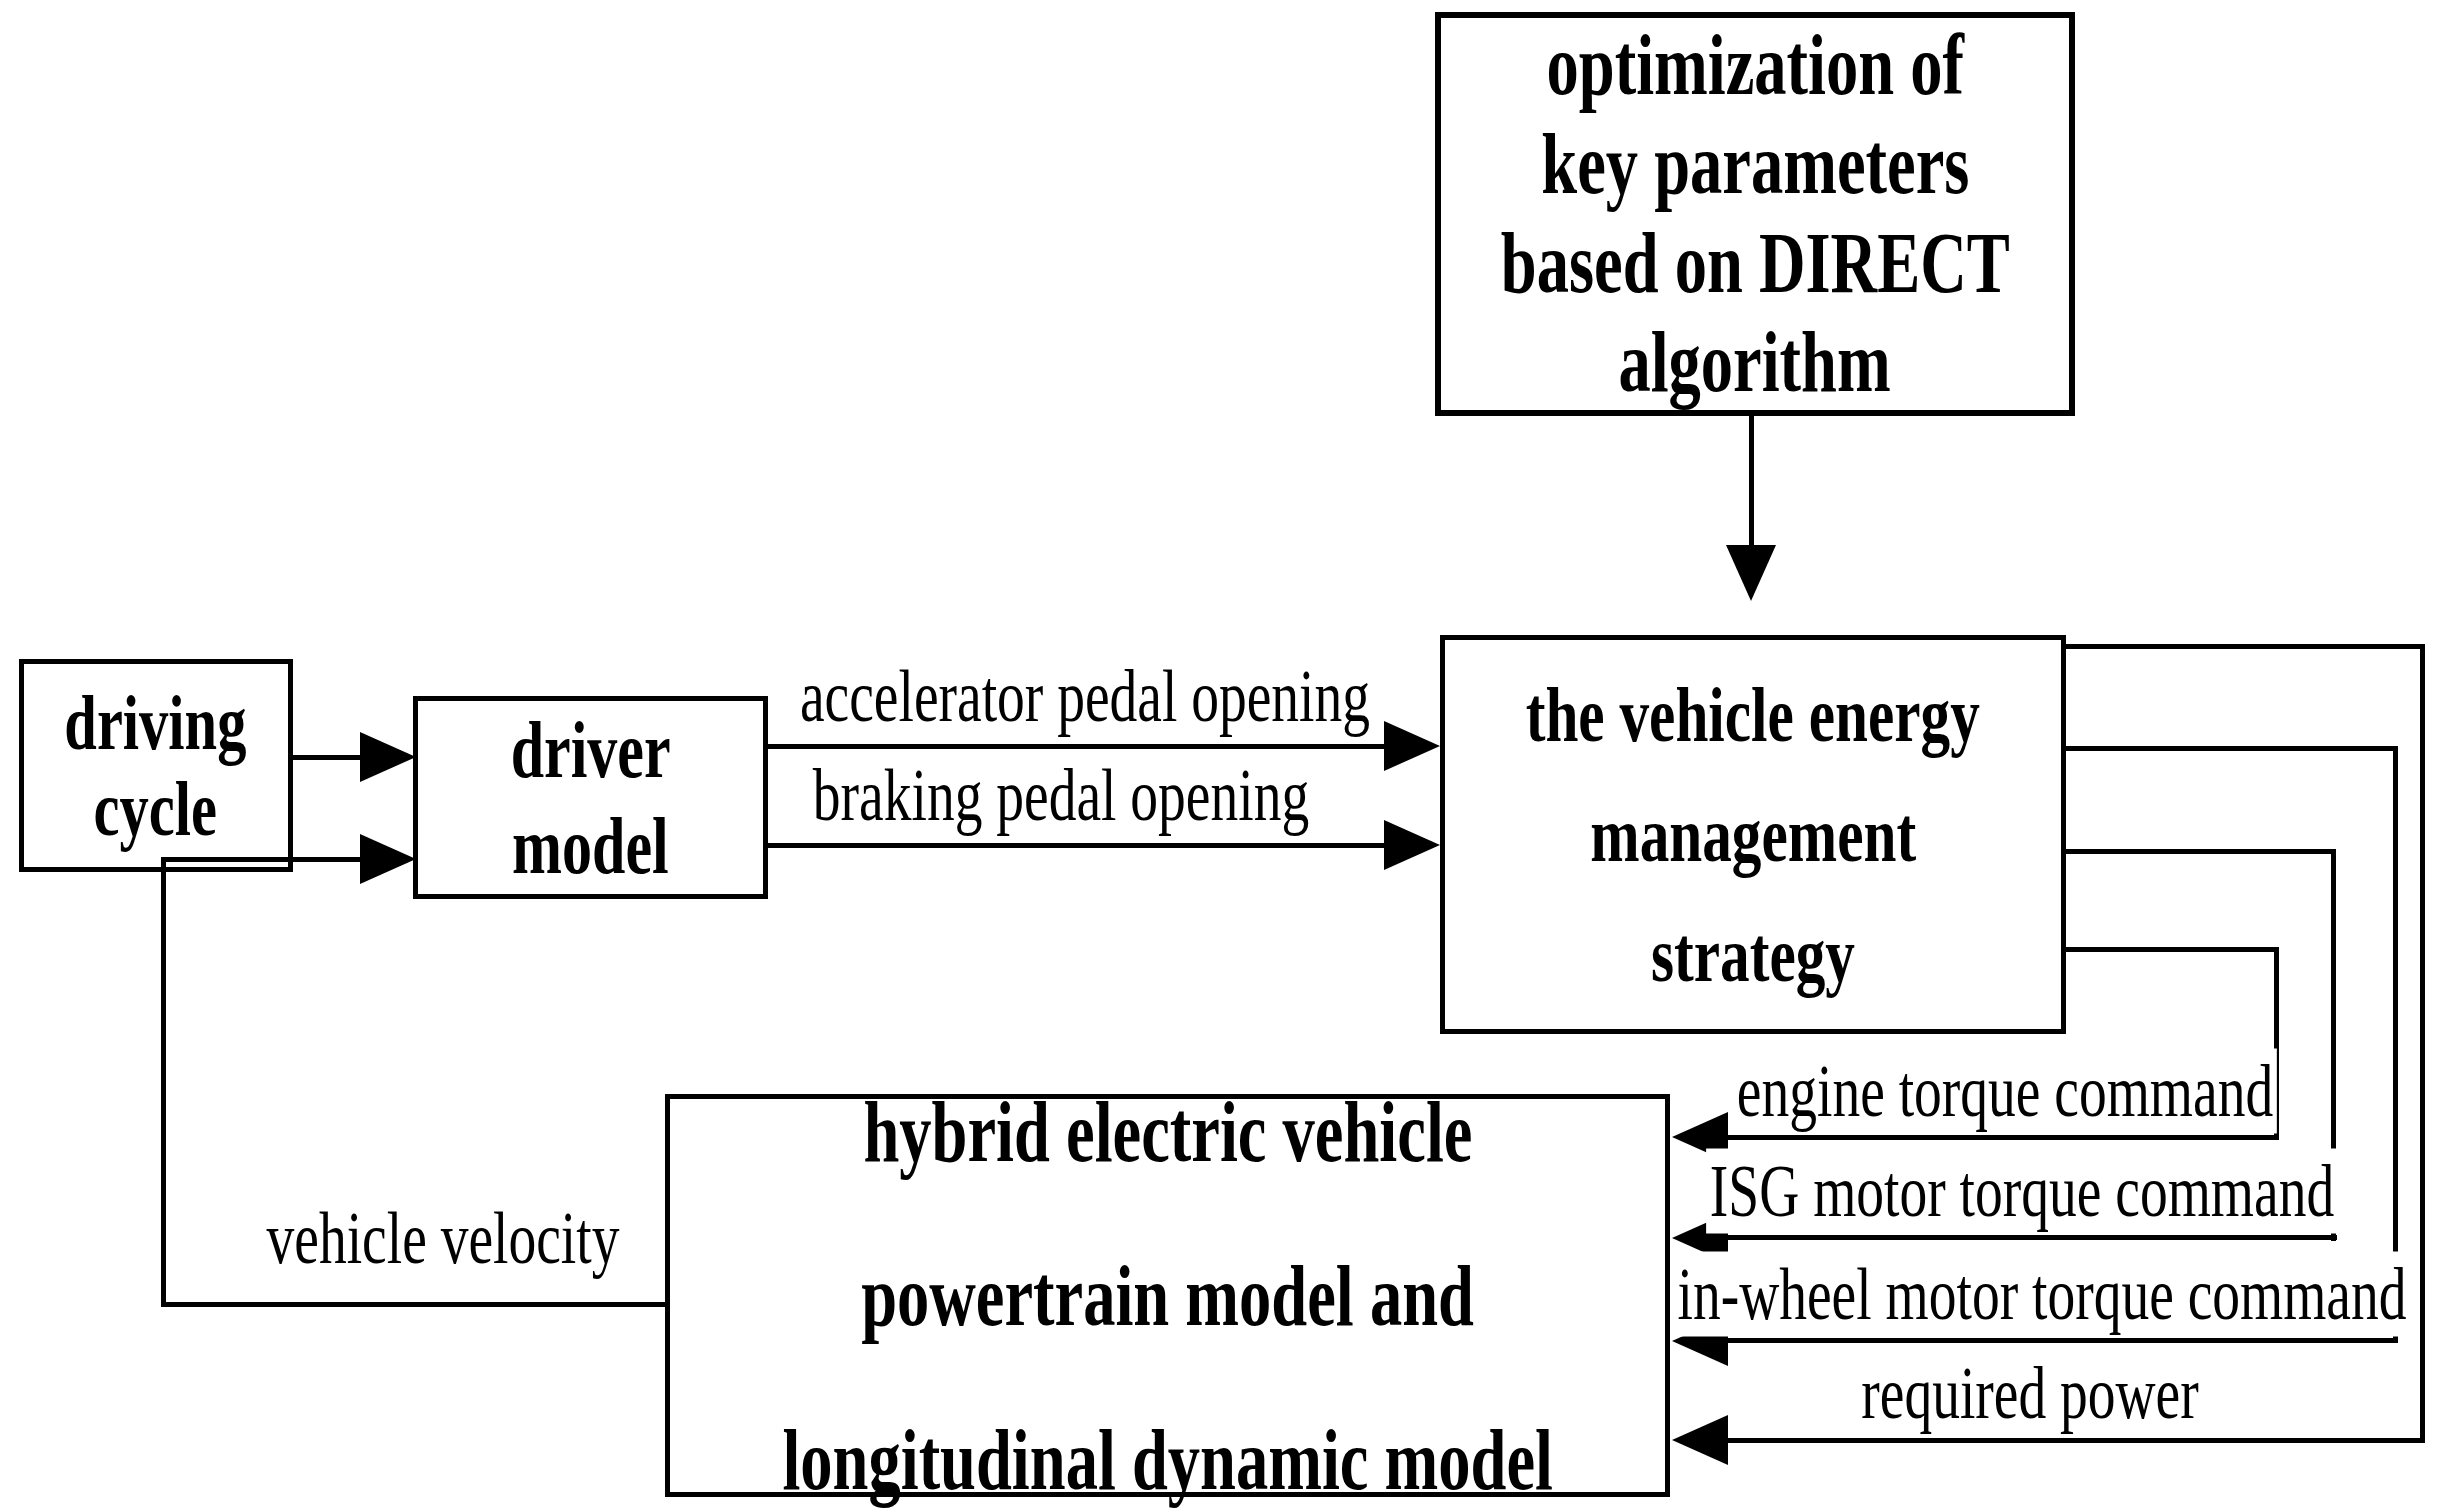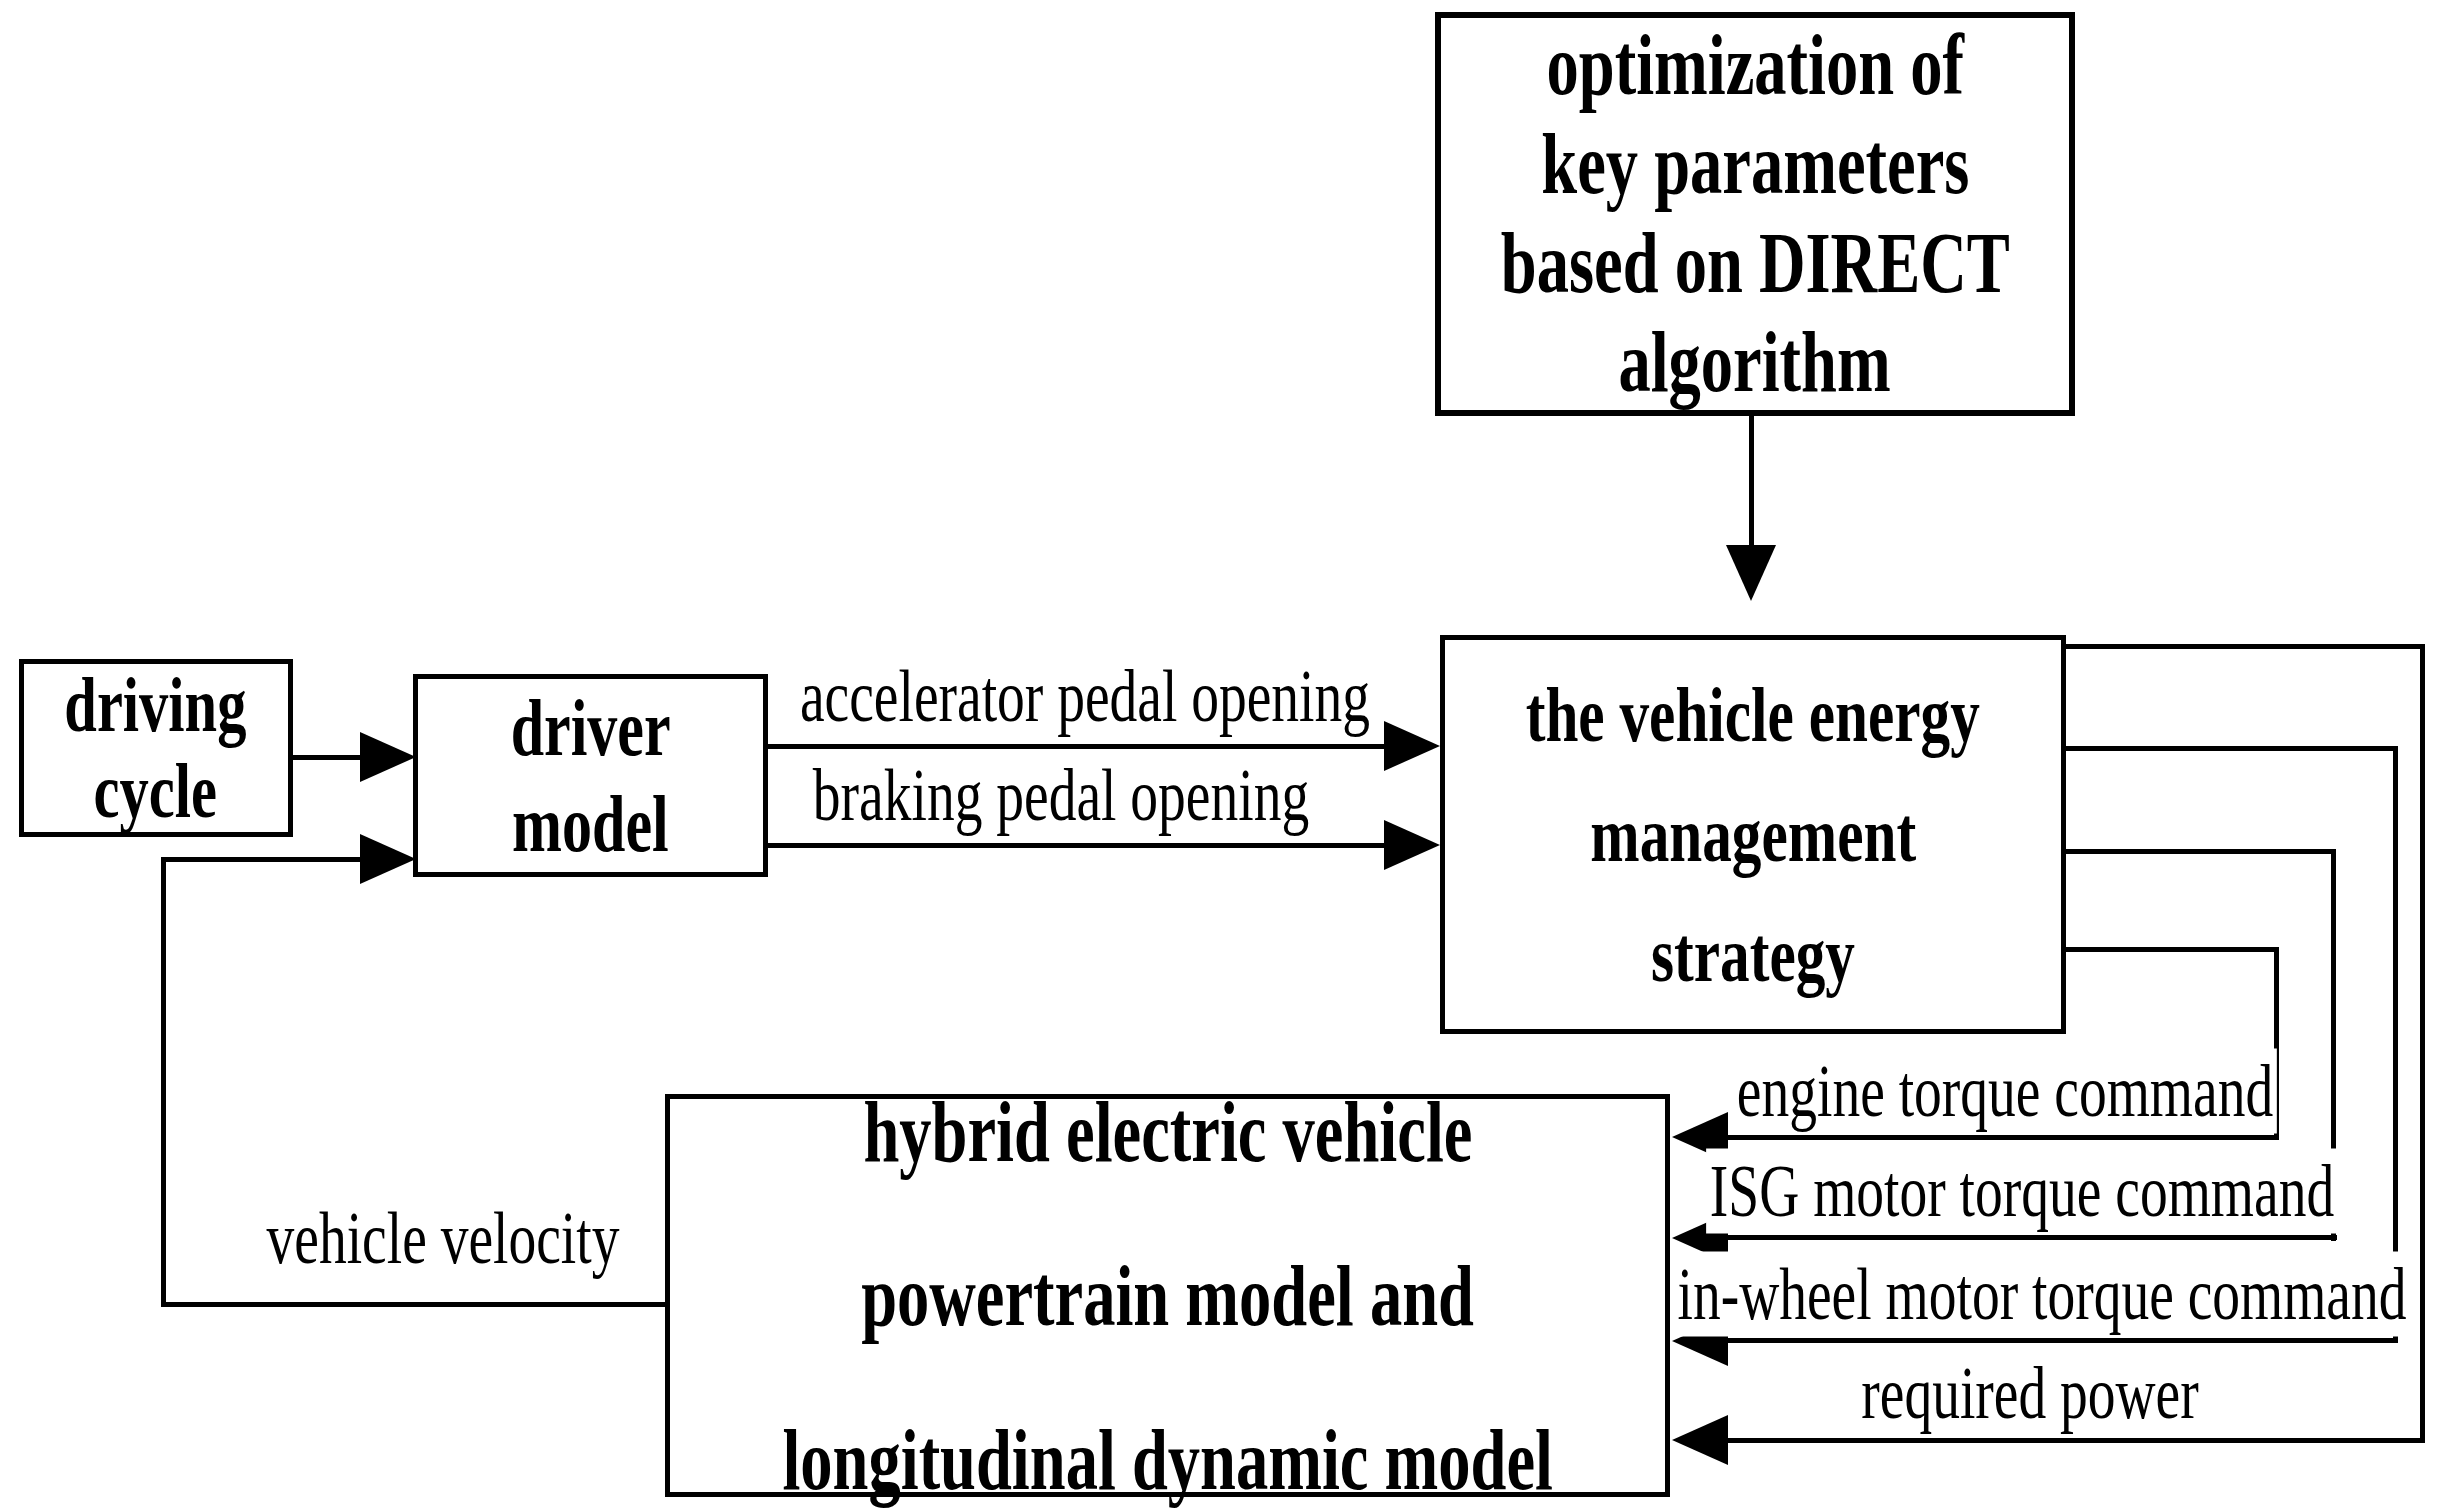--- a/index.html
+++ b/index.html
@@ -28,23 +28,23 @@
     justify-content: center;
     text-align: center;
   }
   .node .txt {
     font-weight: bold;
     transform: scaleX(0.75);
     white-space: nowrap;
   }
   #box-optimization { left: 1435px; top: 11.8px;  width: 640px;  height: 404px; border-width: 6.8px; }
   #box-optimization .txt { font-size: 86px; line-height: 99px; }
-  #box-driving-cycle { left: 18.6px;  top: 659px; width: 274px;  height: 178px; }
+  #box-driving-cycle { left: 18.6px;  top: 659px; width: 274px;  height: 213px; }
   #box-driving-cycle .txt { font-size: 78px; line-height: 86px; }
-  #box-driver-model { left: 413px; top: 674px; width: 355px;  height: 203px; }
+  #box-driver-model { left: 413px; top: 696px; width: 355px;  height: 203px; }
   #box-driver-model .txt { font-size: 80px; line-height: 96px; }
   #box-energy { left: 1440px; top: 603px; width: 626px; height: 399px; margin-top: 32px; }
   #box-energy .txt { font-size: 79px; line-height: 120px; }
   #box-powertrain { left: 665px; top: 1094px; width: 1005px; height: 403px; gap: 46px; }
   #box-powertrain .txt { font-size: 86px; line-height: 118px; }
 
   
   .hline, .vline {
     position: absolute;
     background: #000000;

